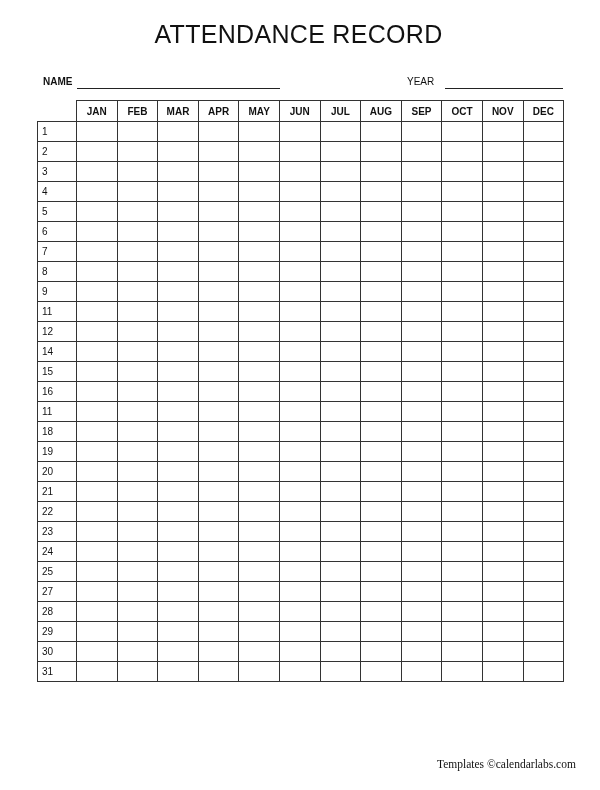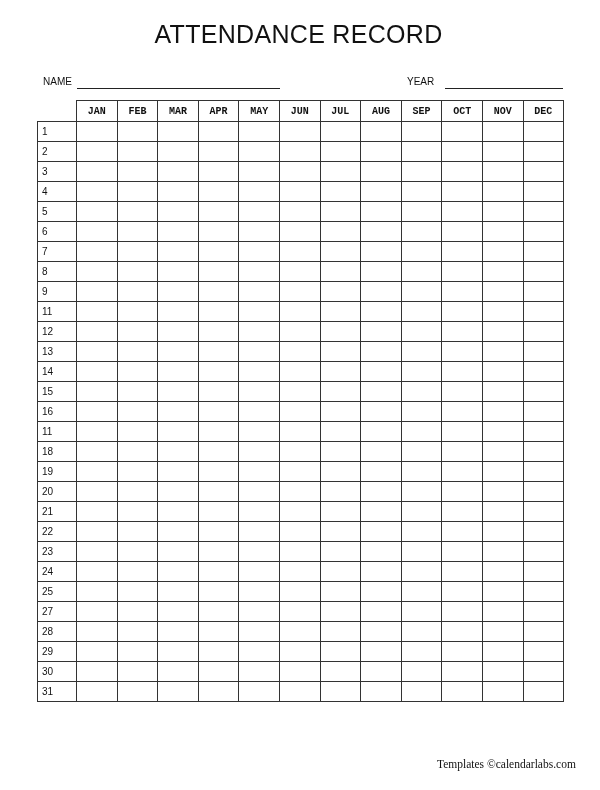--- a/index.html
+++ b/index.html
@@ -2,33 +2,33 @@
 <html><head>
 <meta charset="utf-8">
 <style>
   html, body { margin: 0; padding: 0; background: #ffffff; }
   body { width: 600px; height: 790px; position: relative; overflow: hidden; font-family: "Liberation Sans", "DejaVu Sans", sans-serif; color: #111; }
   .title { position: absolute; left: 16px; width: 565px; top: 20px; text-align: center; font-size: 25px; letter-spacing: 0.3px; }
   .field-label { position: absolute; top: 76px; font-size: 10px; }
   .field-line { position: absolute; top: 88px; border-bottom: 1px solid #222; height: 0; }
   table.grid { position: absolute; left: 37px; top: 100px; border-collapse: collapse; table-layout: fixed; }
   table.grid td, table.grid th { border: 1px solid #333; padding: 0; height: 19px; font-size: 10px; }
-  table.grid th { font-weight: bold; text-align: center; height: 20px; font-family: Liberation Mono, monospace; }
+  table.grid th { font-weight: bold; text-align: center; height: 20px; }
   table.grid th.corner { border-top: none; border-left: none; border-bottom: 1px solid #333; }
   table.grid td.day { text-align: left; padding-left: 4px; font-size: 10px; }
   col.daycol { width: 39px; }
   col.mcol { width: 40.6px; }
   .footer { position: absolute; left: 437px; top: 758px; font-family: "Liberation Serif", "DejaVu Serif", serif; font-size: 11.5px; }
 </style>
 </head>
 <body>
 
 <div class="title">ATTENDANCE RECORD</div>
 
-<span class="field-label" style="left:43px;">NAME</span>
+<span class="field-label" style="left:43px;font-weight:bold;">NAME</span>
 <div class="field-line" style="left:77px; width:203px;"></div>
 
 <span class="field-label" style="left:407px;">YEAR</span>
 <div class="field-line" style="left:445px; width:118px;"></div>
 
 <table class="grid">
   <colgroup>
     <col class="daycol">
     <col class="mcol">
       <col class="mcol">
@@ -220,35 +220,20 @@
         <td></td>
         <td></td>
         <td></td>
         <td></td>
         <td></td>
         <td></td>
         <td></td>
         <td></td>
       </tr>
       <tr>
-        <td class="day">13</td>
-        <td></td>
-        <td></td>
-        <td></td>
-        <td></td>
-        <td></td>
-        <td></td>
-        <td></td>
-        <td></td>
-        <td></td>
-        <td></td>
-        <td></td>
-        <td></td>
-      </tr>
-      <tr>
         <td class="day">14</td>
         <td></td>
         <td></td>
         <td></td>
         <td></td>
         <td></td>
         <td></td>
         <td></td>
         <td></td>
         <td></td>

